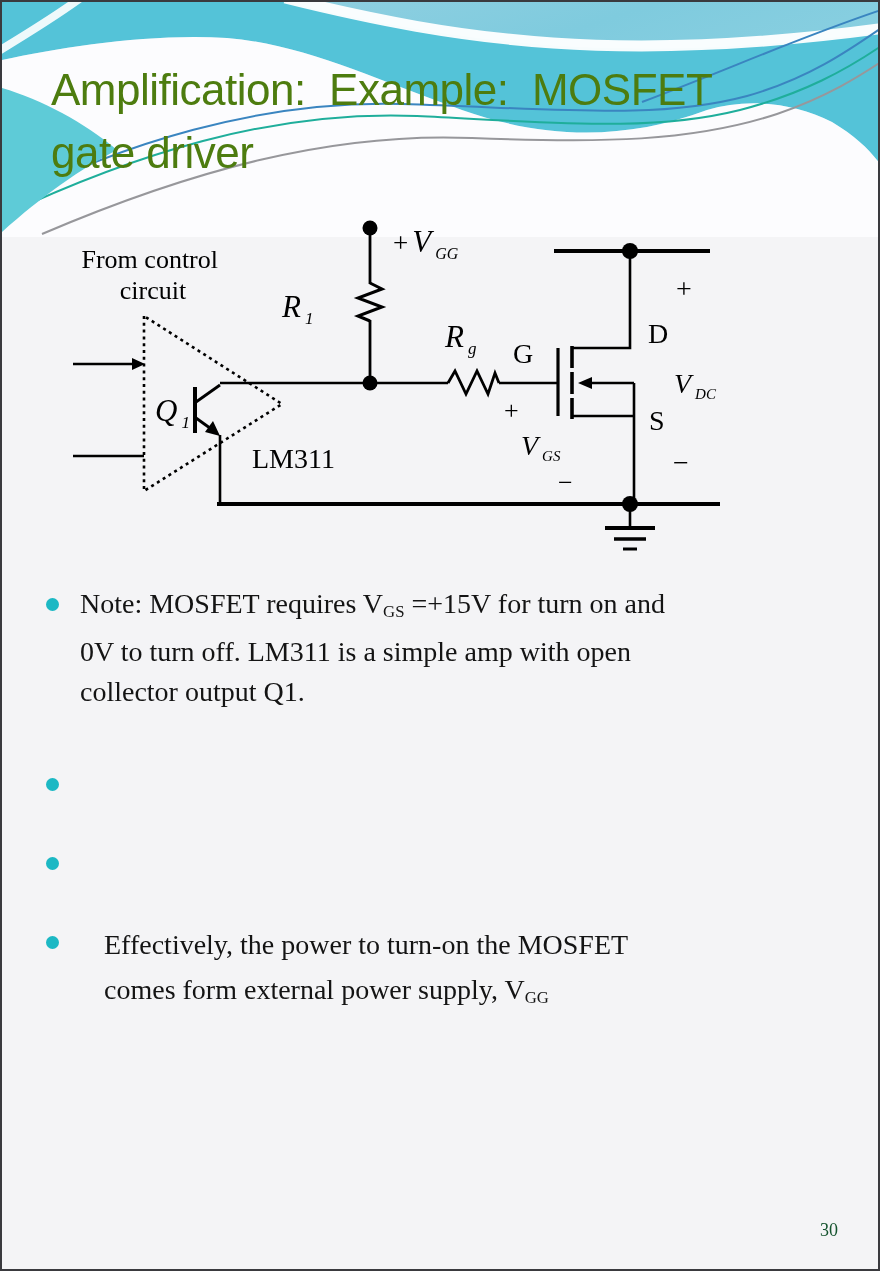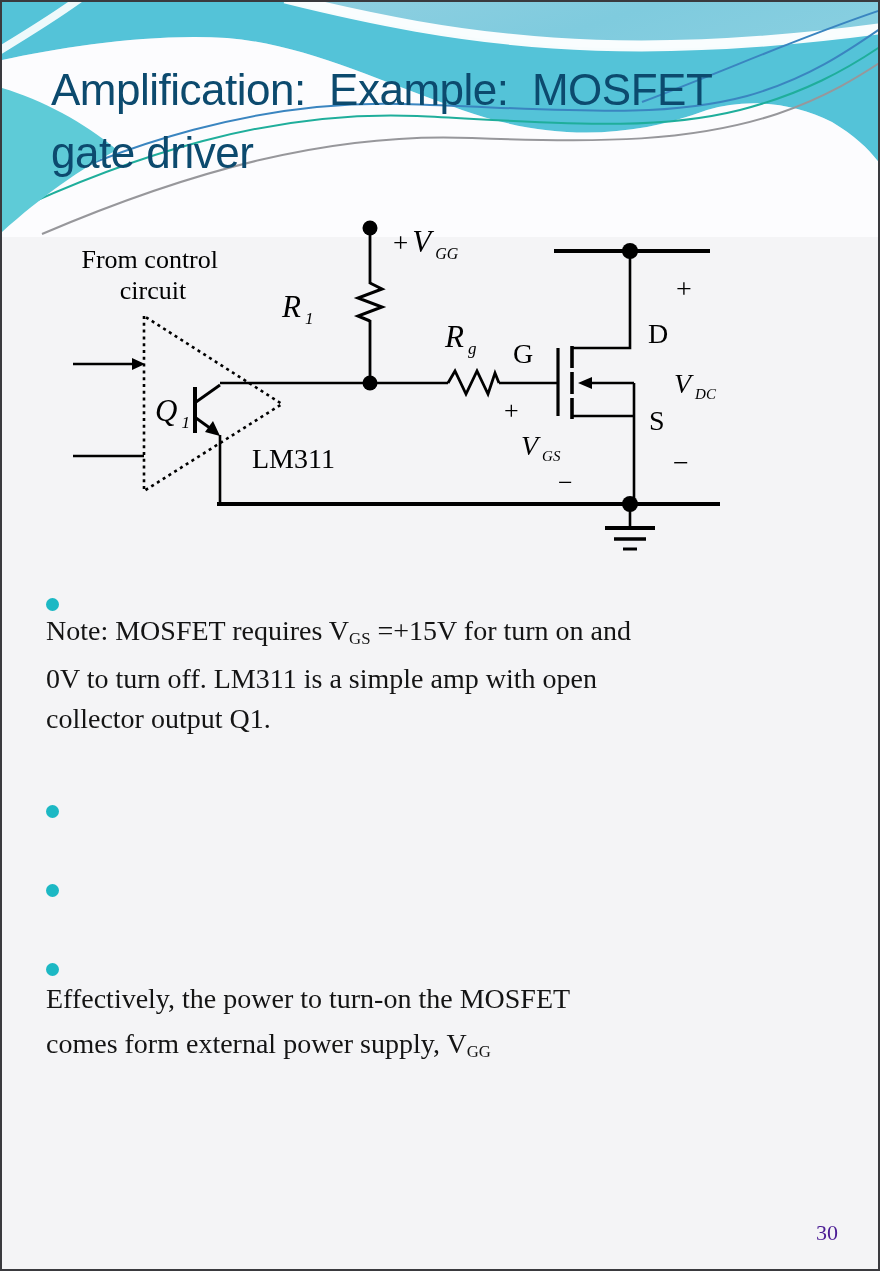--- a/index.html
+++ b/index.html
@@ -7,31 +7,31 @@
     position:relative;width:880px;height:1271px;margin:0 auto;
     background:#f4f4f6;border:2px solid #3a3a3e;box-sizing:border-box;
     overflow:hidden;font-family:"Liberation Serif",serif;color:#141414;
   }
   svg{display:block;}
   .header-svg{position:absolute;top:0;left:0;}
   .circuit-svg{position:absolute;top:0;left:0;}
   .title{
     position:absolute;left:49px;top:56px;width:780px;
     font-family:"Liberation Sans",sans-serif;font-size:44px;line-height:63px;
-    color:#0c4a6e;letter-spacing:-0.5px;white-space:pre-wrap;z-index:3;
+    color:#4d7c0f;letter-spacing:-0.5px;white-space:pre-wrap;z-index:3;
   }
   .page-num{
-    position:absolute;right:40px;top:1218px;font-size:22px;color:#4c1d95;
+    position:absolute;right:40px;top:1218px;font-size:18px;color:#14532d;
     font-family:"Liberation Serif",serif;z-index:3;
   }
   .bullets{position:absolute;left:44px;top:582px;width:805px;z-index:2;}
-  .bullet{display:flex;margin-bottom:52px;flex-direction:column;}
+  .bullet{display:flex;margin-bottom:52px;}
   .dot{width:13px;height:13px;border-radius:50%;background:#1cb8c4;margin:14px 21px 0 0;flex:none;}
   .btext{font-size:28px;line-height:40px;white-space:nowrap;}
-  .bullet:last-child .btext{line-height:45px;}
+  .bullet:last-child .btext{line-height:45px;margin-left:24px;}
   .sub{font-size:0.6em;vertical-align:-0.22em;}
   
   .circuit-svg text{fill:#000;font-family:"Liberation Serif",serif;}
   .it{font-style:italic;}
 </style>
 </head>
 <body>
 
 <div class="slide">
 

